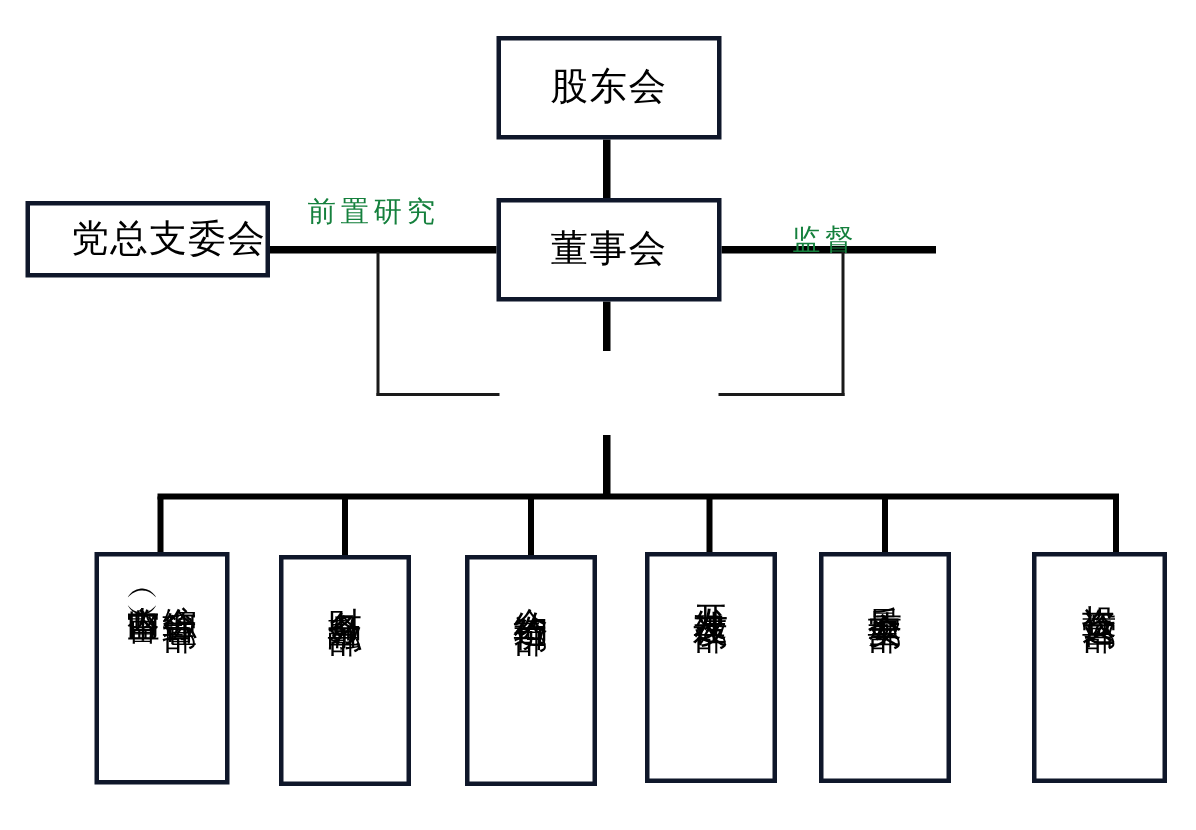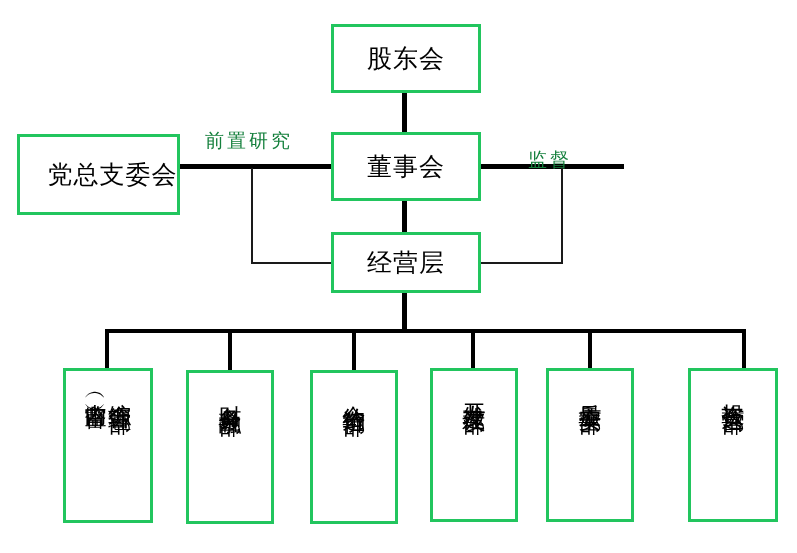--- a/index.html
+++ b/index.html
@@ -14,21 +14,21 @@
     background: #ffffff;
     overflow: hidden;
     font-family: "Liberation Sans", "DejaVu Sans", sans-serif;
   }
 
   
   .node {
     position: absolute;
     box-sizing: border-box;
     background: #ffffff;
-    border: 3px solid #22c55e;
+    border: 3px solid #0f172a;
     display: flex;
     align-items: center;
     justify-content: center;
     z-index: 3;
   }
   .node .label {
     color: #000000;
     font-size: 25px;
     line-height: 1.15;
     letter-spacing: 1px;
@@ -118,32 +118,29 @@
   <div class="wire" style="left:742px; top:331px; width:4px; height:39px;"></div>
 
   <div class="edge-label" style="left:205px; top:128px;">前置研究</div>
 
   <div class="edge-label" style="left:528px; top:128px;margin-top:19px;">监督</div>
 
   <div class="node" style="left:331px; top:24px; width:150px; height:69px;">
     <span class="label">股东会</span>
   </div>
 
-  <div class="node" style="left:17px; top:134px; width:163px; height:81px;padding-left:28px;">
+  <div class="node" style="left:17px; top:134px; width:163px; height:51px;padding-left:28px;">
     <span class="label">党总支委会</span>
   </div>
 
   <div class="node" style="left:331px; top:132px; width:150px; height:69px;">
     <span class="label">董事会</span>
   </div>
 
 
-  <div class="node" style="left:331px; top:232px; width:150px; height:61px;">
-    <span class="label">经营层</span>
-  </div>
 
   <div class="node vertical" style="left:63px; top:368px; width:90px; height:155px;">
     <div class="vtext">
       <span class="vcol">综合管理部</span>
       <span class="vcol sub">（内审监督）</span>
     </div>
   </div>
 
   <div class="node vertical" style="left:186px; top:370px; width:88px; height:154px;">
     <div class="vtext">

